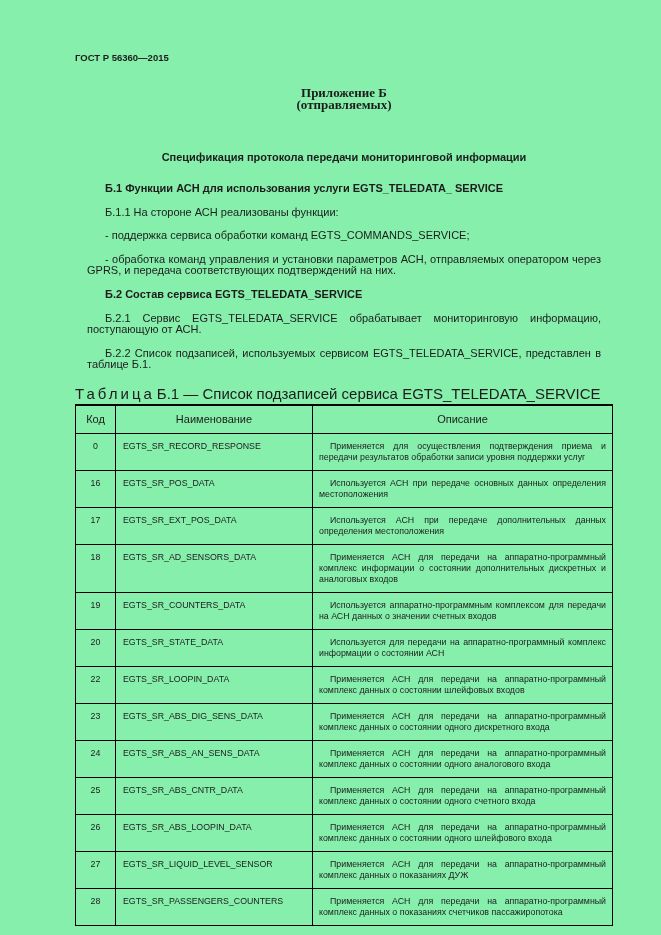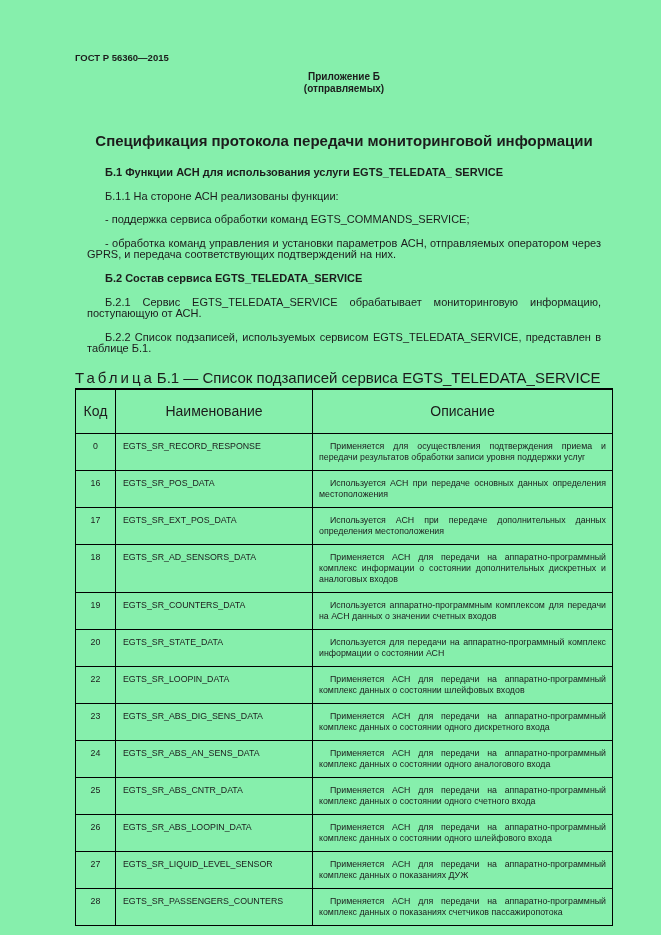--- a/index.html
+++ b/index.html
@@ -13,31 +13,32 @@
     padding: 52px 48px 0 75px;
     position: relative;
     overflow: hidden;
   }
   .doc-number {
     font-size: 9.5px;
     font-weight: bold;
     line-height: 11px;
   }
   .annex {
-    margin-top: 8px;
+    margin-top: 24px;
     text-align: center;
     font-weight: bold;
-    font-size: 10px;
+    font-size: 13px;
     line-height: 12px;
+    font-family: Liberation Serif, serif;
   }
   .main-title {
     margin-top: 40px;
     text-align: center;
     font-weight: bold;
-    font-size: 15px;
+    font-size: 11px;
     line-height: 12px;
   }
   .para {
     margin: 12px;
     font-size: 11px;
     line-height: 11.6px;
     text-align: justify;
     text-indent: 18px;
   }
   .heading { font-weight: bold; }
@@ -58,23 +59,23 @@
   }
   table.subrecords th,
   table.subrecords td {
     border: 1px solid #000000;
     vertical-align: top;
     font-size: 8.8px;
     line-height: 11px;
   }
   table.subrecords th {
     font-weight: normal;
-    font-size: 14px;
-    text-align: center;
-    padding: 16px 3px;
+    font-size: 11px;
+    text-align: center;
+    padding: 8px 3px;
     border-bottom-width: 1px;
   }
   table.subrecords { border-top: 2px solid #000; }
   .c-code { width: 40px; }
   .c-name { width: 197px; }
   td.c-code {
     text-align: center;
     padding: 7px 3px;
   }
   td.c-name {

